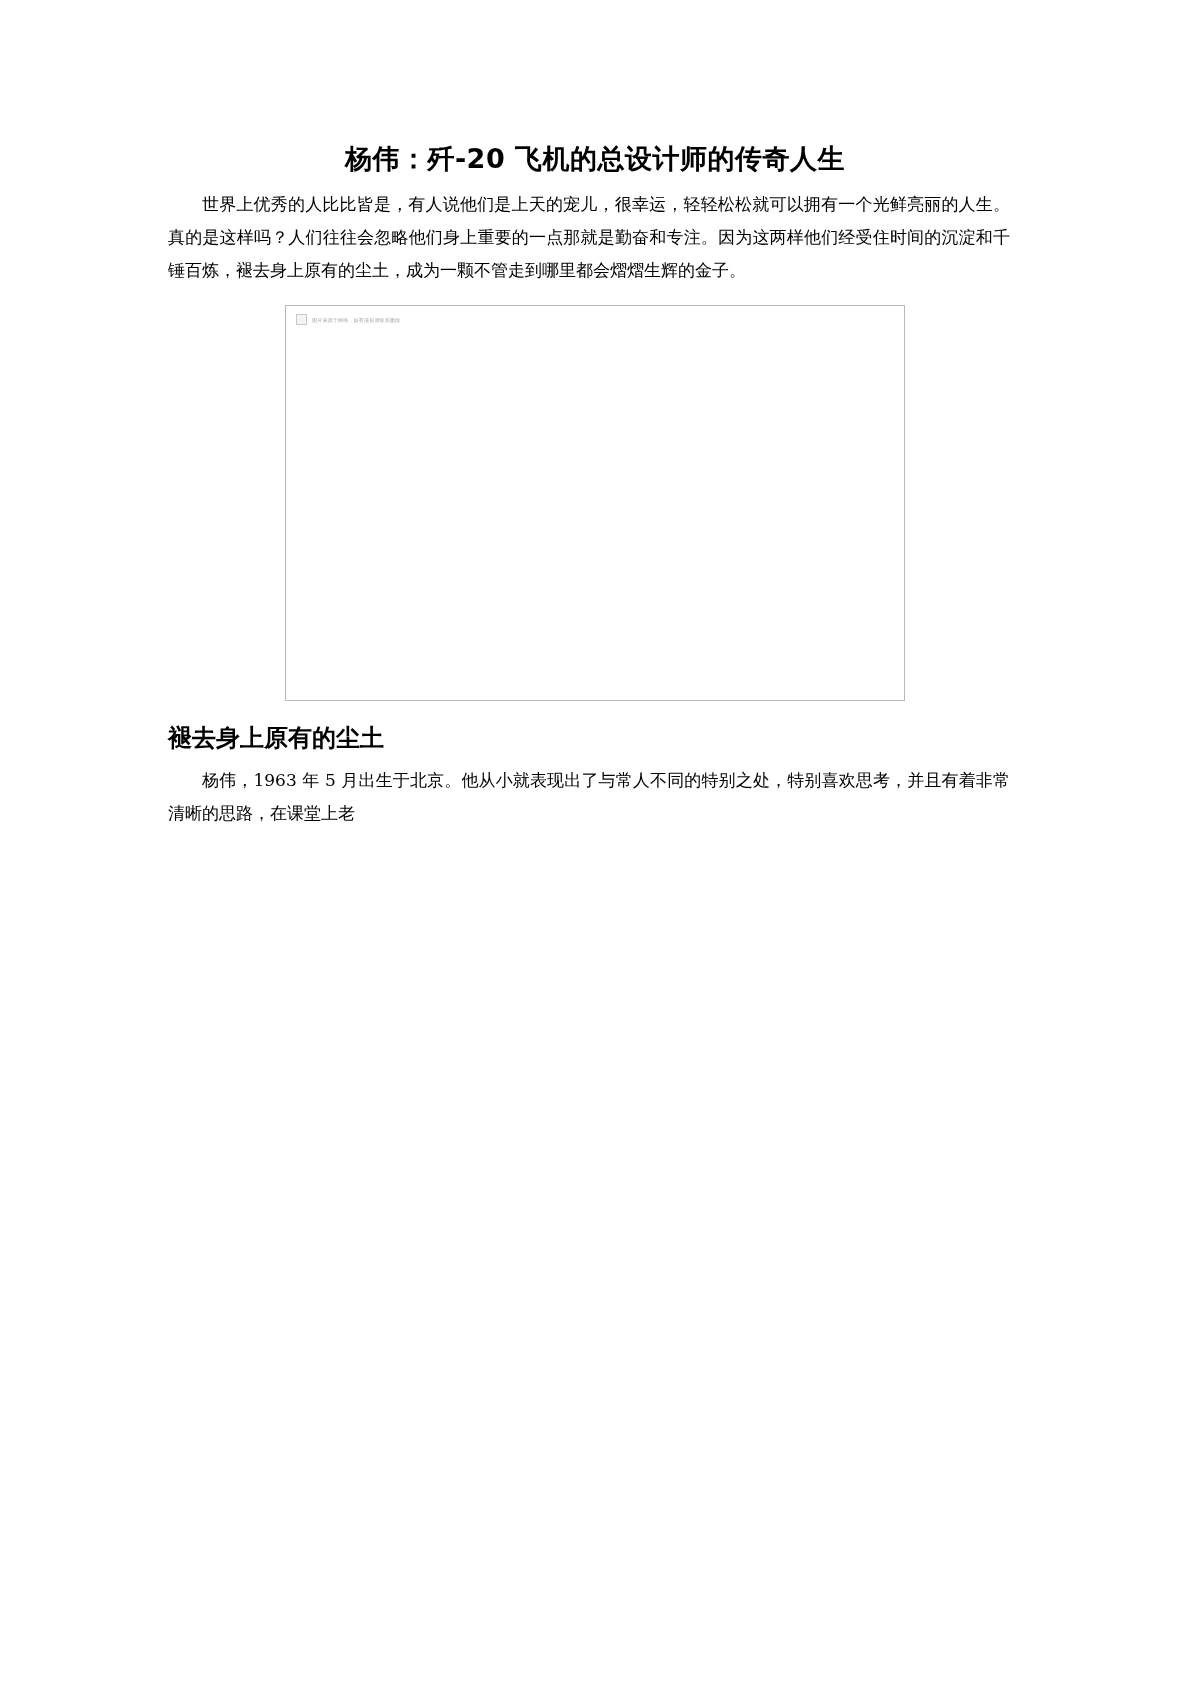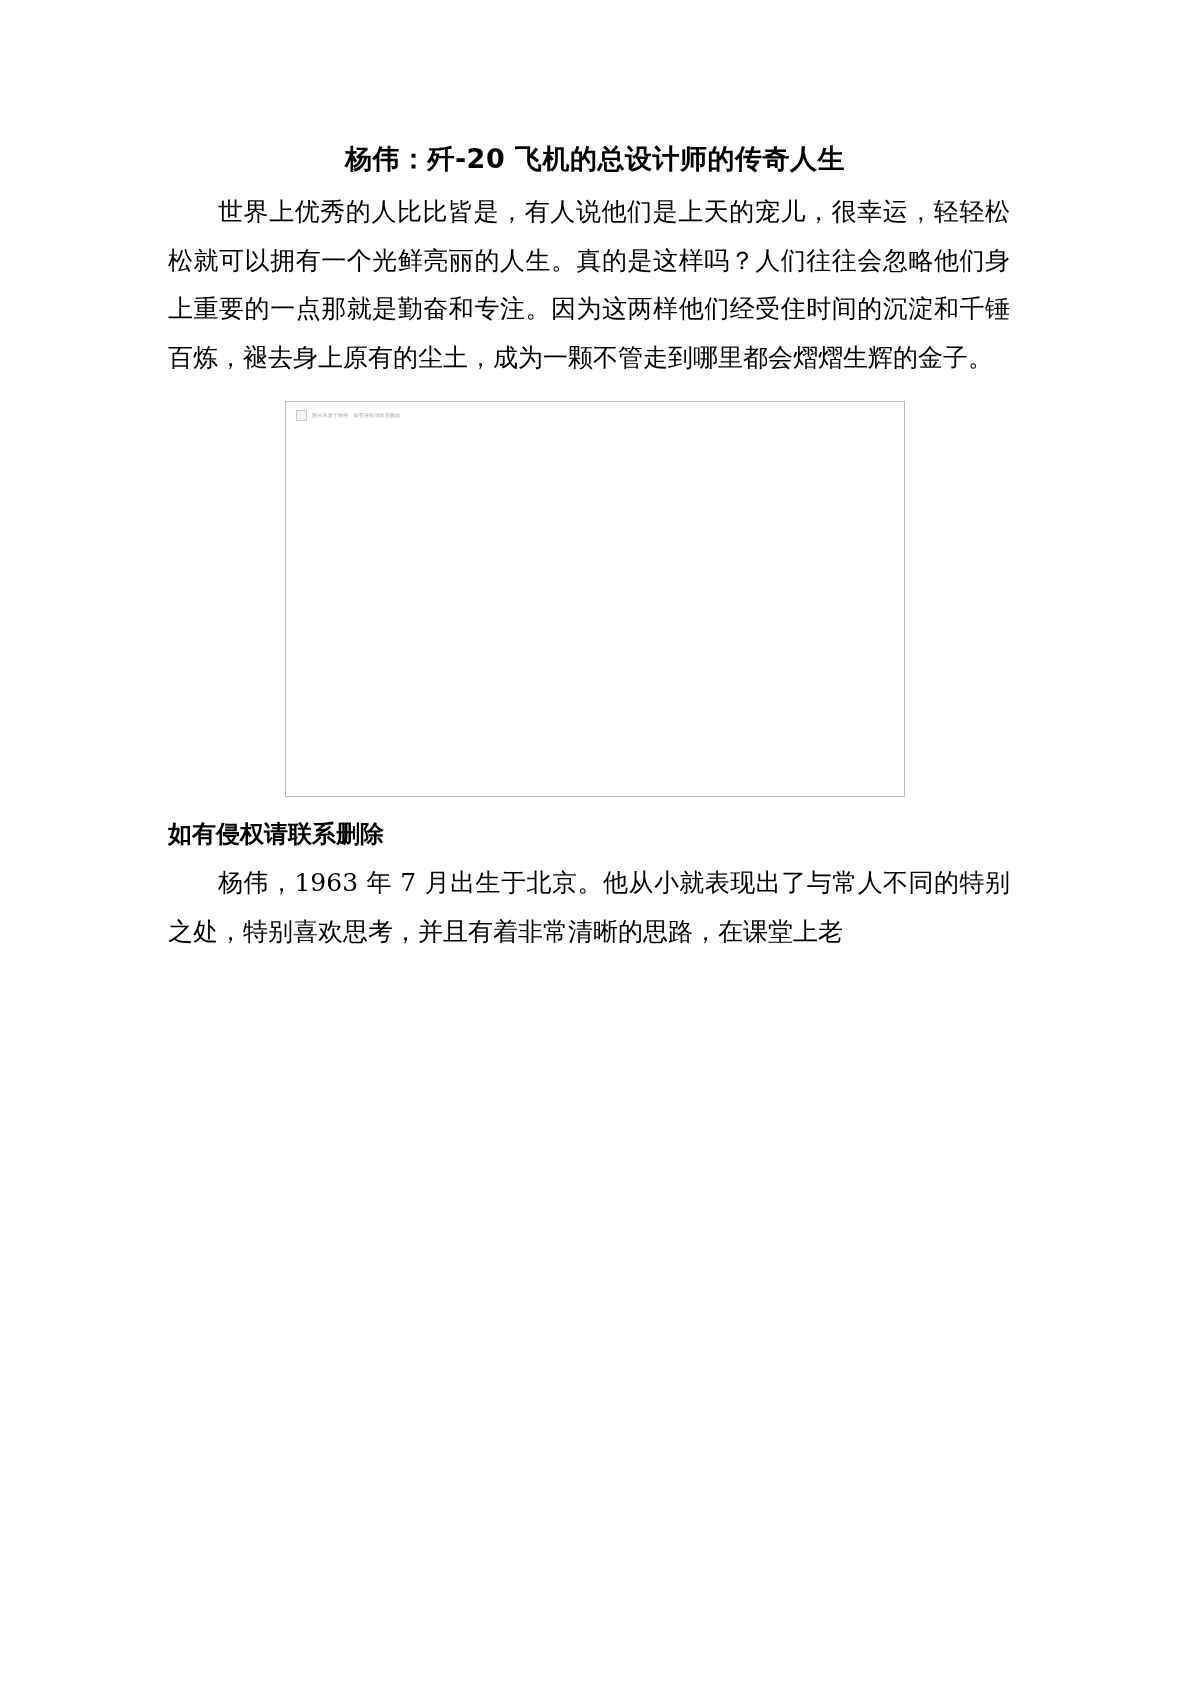--- a/index.html
+++ b/index.html
@@ -24,21 +24,21 @@
   .doc-title {
     font-family: "DejaVu Sans", "Liberation Sans", sans-serif;
     font-weight: bold;
     font-size: 27px;
     text-align: center;
     letter-spacing: 0.5px;
     margin: 28px 0 10px 0;
     line-height: 1.4;
   }
   .para {
-    font-size: 25px;
+    font-size: 17px;
     line-height: 1.95;
     text-align: justify;
     text-justify: inter-ideograph;
     text-indent: 2em;
     margin: 6px 12px 6px 0;
     word-break: break-all;
   }
   .section-heading {
     font-family: "DejaVu Sans", "Liberation Sans", sans-serif;
     font-weight: bold;
@@ -95,17 +95,17 @@
 
   <div class="figure">
     <div class="figure-frame">
       <div class="embedded-bar">
         <span class="mini-icon"></span>
         <span class="mini-text">图片来源于网络，如有侵权请联系删除</span>
       </div>
     </div>
   </div>
 
-  <h2 class="section-heading">如有侵权请联系删除</h2>
+  <h2 class="section-heading">褪去身上原有的尘土</h2>
 
-  <p class="para">杨伟，1963 年 7 月出生于北京。他从小就表现出了与常人不同的特别之处，特别喜欢思考，并且有着非常清晰的思路，在课堂上老</p>
+  <p class="para">杨伟，1963 年 5 月出生于北京。他从小就表现出了与常人不同的特别之处，特别喜欢思考，并且有着非常清晰的思路，在课堂上老</p>
 
 </div>
 
 </body></html>

